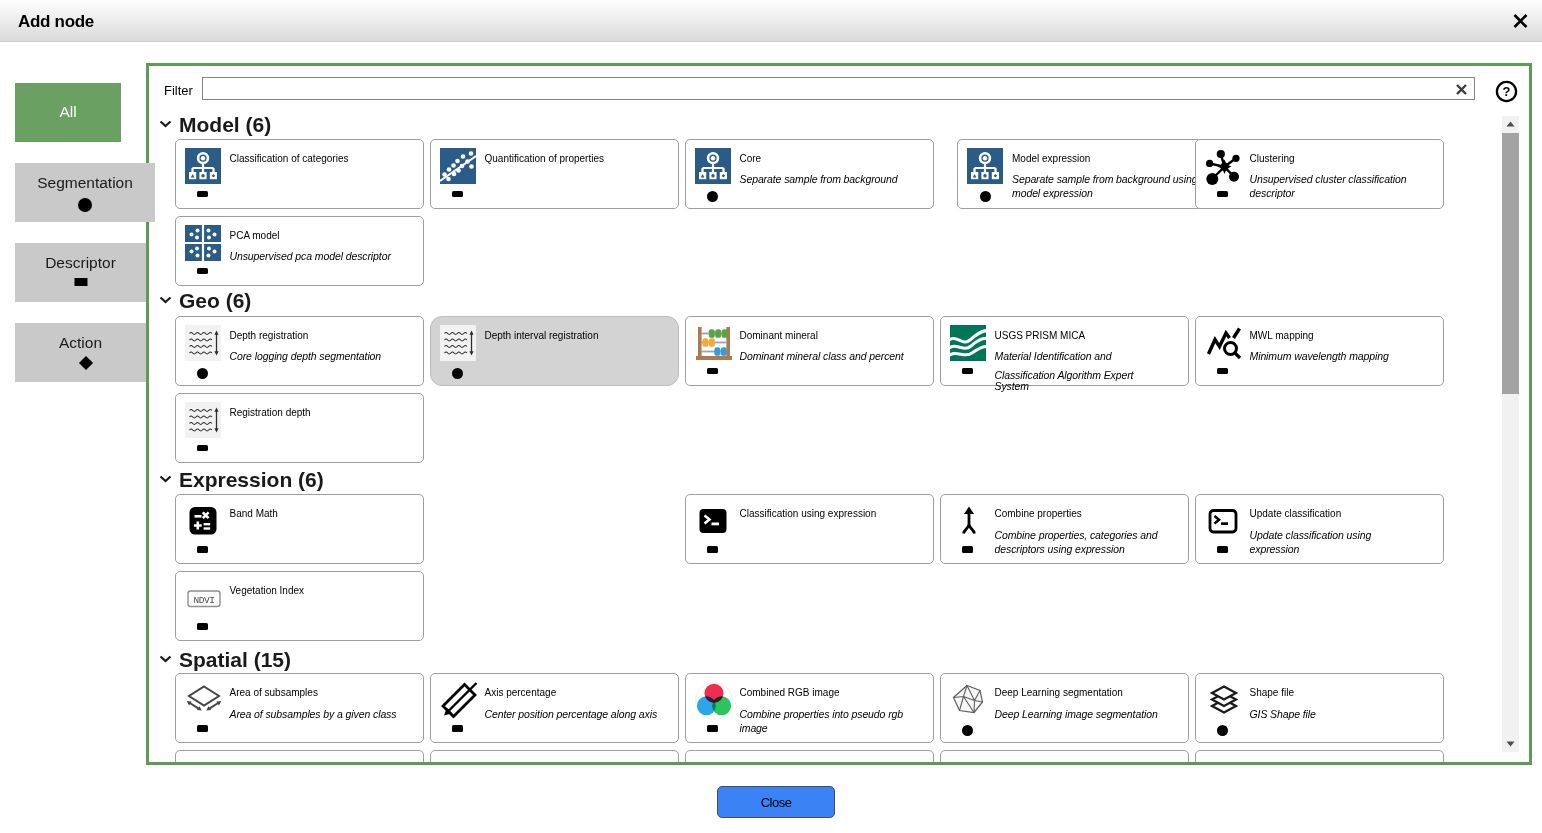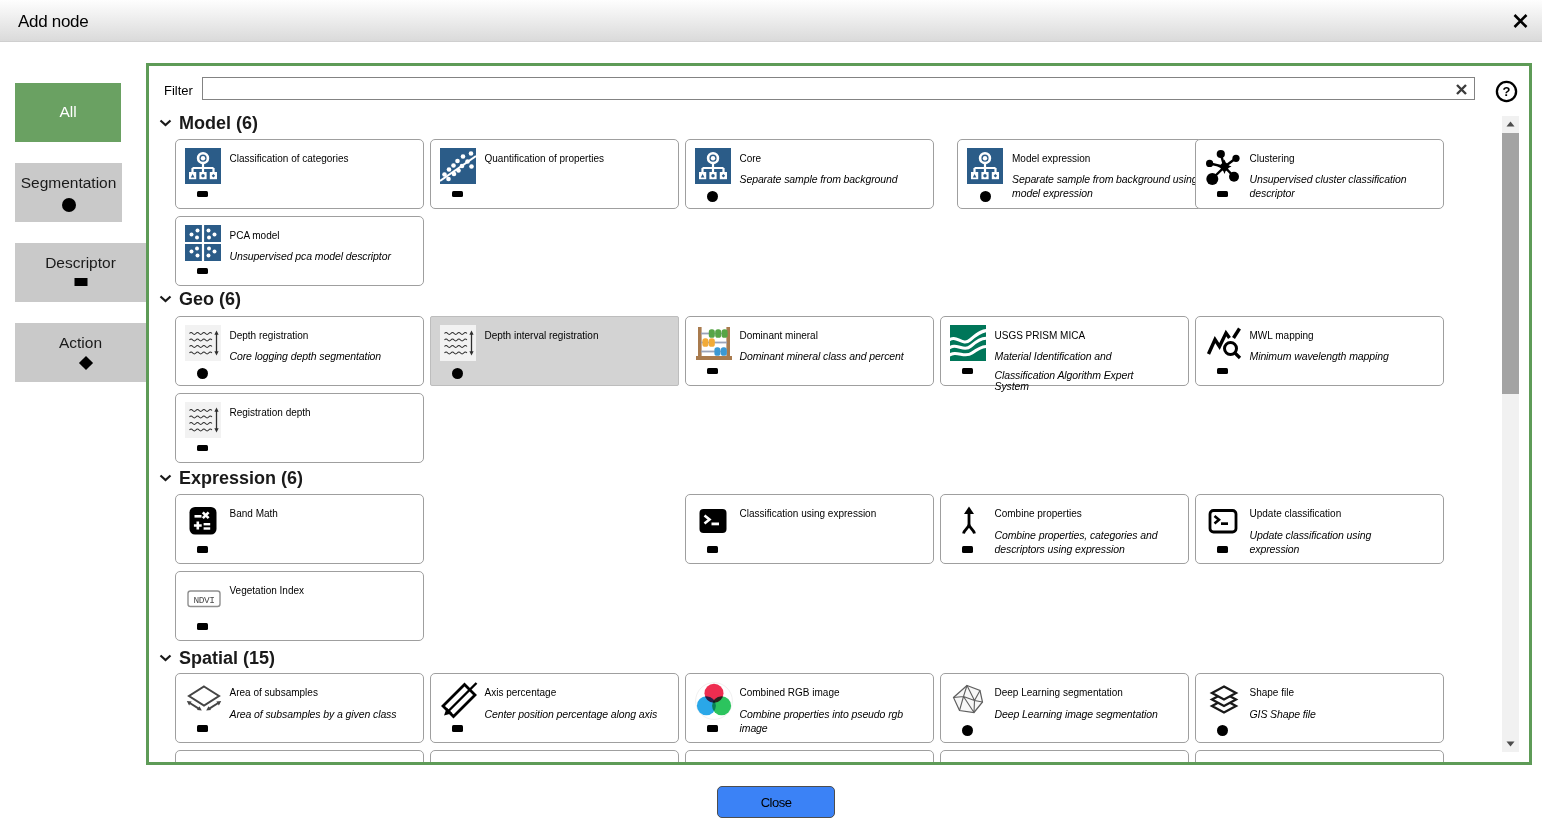--- a/index.html
+++ b/index.html
@@ -1,32 +1,32 @@
 <!DOCTYPE html>
 <html><head><meta charset="utf-8"><style>
 * { margin:0; padding:0; box-sizing:border-box; }
 html,body { width:1542px; height:833px; background:#fff; font-family:"Liberation Sans", sans-serif; overflow:hidden; position:relative; }
 .titlebar { position:absolute; left:0; top:0; width:1542px; height:42px;
   background:linear-gradient(#fefefe, #dadada); border-bottom:1px solid #cfcfcf; }
-.titlebar .t { position:absolute; left:18px; top:12px; font-size:17px; letter-spacing:-0.3px; color:#000; }
+.titlebar .t { position:absolute; left:18px; top:12px; font-size:17px; letter-spacing:-0.3px; color:#000;font-weight:bold; }
 .closex { position:absolute; right:14px; top:13px; }
 .panel { position:absolute; left:146px; top:63px;
   width:1386px; height:702px;
   border:3px solid #5e9b57; background:#fff; }
 .pcontent { position:absolute; left:0; top:0; width:1379px; height:696px; overflow:hidden; }
 .flabel { position:absolute; left:15px; top:16.5px; font-size:13px; color:#000; }
 .finput { position:absolute; left:53px; top:11px; width:1273px; height:23px; border:1px solid #838383; background:#fff; }
 .fclear { position:absolute; right:6px; top:5px; }
 .help { position:absolute; left:1346px; top:13.5px; }
-.shead { position:absolute; left:10px; height:19px; line-height:19px; font-size:18px; font-weight:bold; color:#1a1a1a; }
+.shead { position:absolute; left:10px; height:19px; line-height:19px; font-size:21px; font-weight:bold; color:#1a1a1a; }
 .shead .chev { vertical-align:middle; margin-right:7px; }
 .shead span { vertical-align:middle; }
 .card { position:absolute; width:249px; height:70px; background:#fff;
   border:1px solid #9f9f9f; border-radius:5px; }
-.card.sel { background:#d3d3d3; border-color:#bdbdbd; border-radius:2px; }
+.card.sel { background:#d3d3d3; border-color:#bdbdbd; border-radius:12px; }
 .ic { position:absolute; left:9px; top:8px; width:38px; height:38px; display:flex; align-items:flex-start; }
 .ttl { position:absolute; left:54px; top:11px; font-size:10px; line-height:16px; color:#000000; white-space:nowrap; }
 .sub { position:absolute; left:54px; font-size:10.5px; letter-spacing:-0.1px; line-height:14px; font-style:italic; color:#000; white-space:nowrap; }
 .mkwrap { position:absolute; left:14px; top:51.3px; width:26px; display:flex; align-items:flex-start; justify-content:center; }
 .mk-rect { width:10.5px; height:6.5px; background:#000; border-radius:1.5px; }
 .mk-circ { width:11px; height:11px; background:#000; border-radius:50%; }
 .tab { position:absolute; left:15px; height:59px; background:#c9c9c9; }
 .tab.selected { background:#6aa162; }
 .tab.selected .tlbl { top:19.5px; }
 .tlbl { position:absolute; left:0; right:0; top:11px; text-align:center; font-size:15.5px; color:#1a1a1a; }
@@ -479,21 +479,21 @@
    <div class="sbtn" style="bottom:0">
         <svg width="9" height="6" viewBox="0 0 9 6">
           <path d="M0.5 0.5 L4.5 5.5 L8.5 0.5 Z" fill="#4d4d4d"></path>
         </svg>
       </div>
  </div>
 </div>
 <div class="tab selected" style="top:83px;width:106px">
     <div class="tlbl">All</div>
   </div>
-<div class="tab" style="top:163px;width:107px">
+<div class="tab" style="top:163px;width:140px">
     <div class="tlbl">Segmentation</div>
     <div class="tmk" style="width:14px;height:14px;border-radius:50%"></div>
   </div>
 <div class="tab" style="top:243px;width:131px">
     <div class="tlbl">Descriptor</div>
     <div class="tmk" style="width:13px;height:8px"></div>
   </div>
 <div class="tab" style="top:323px;width:131px">
     <div class="tlbl">Action</div>
     <div class="tmk" style="width:10px;height:10px;transform:rotate(45deg)"></div>

